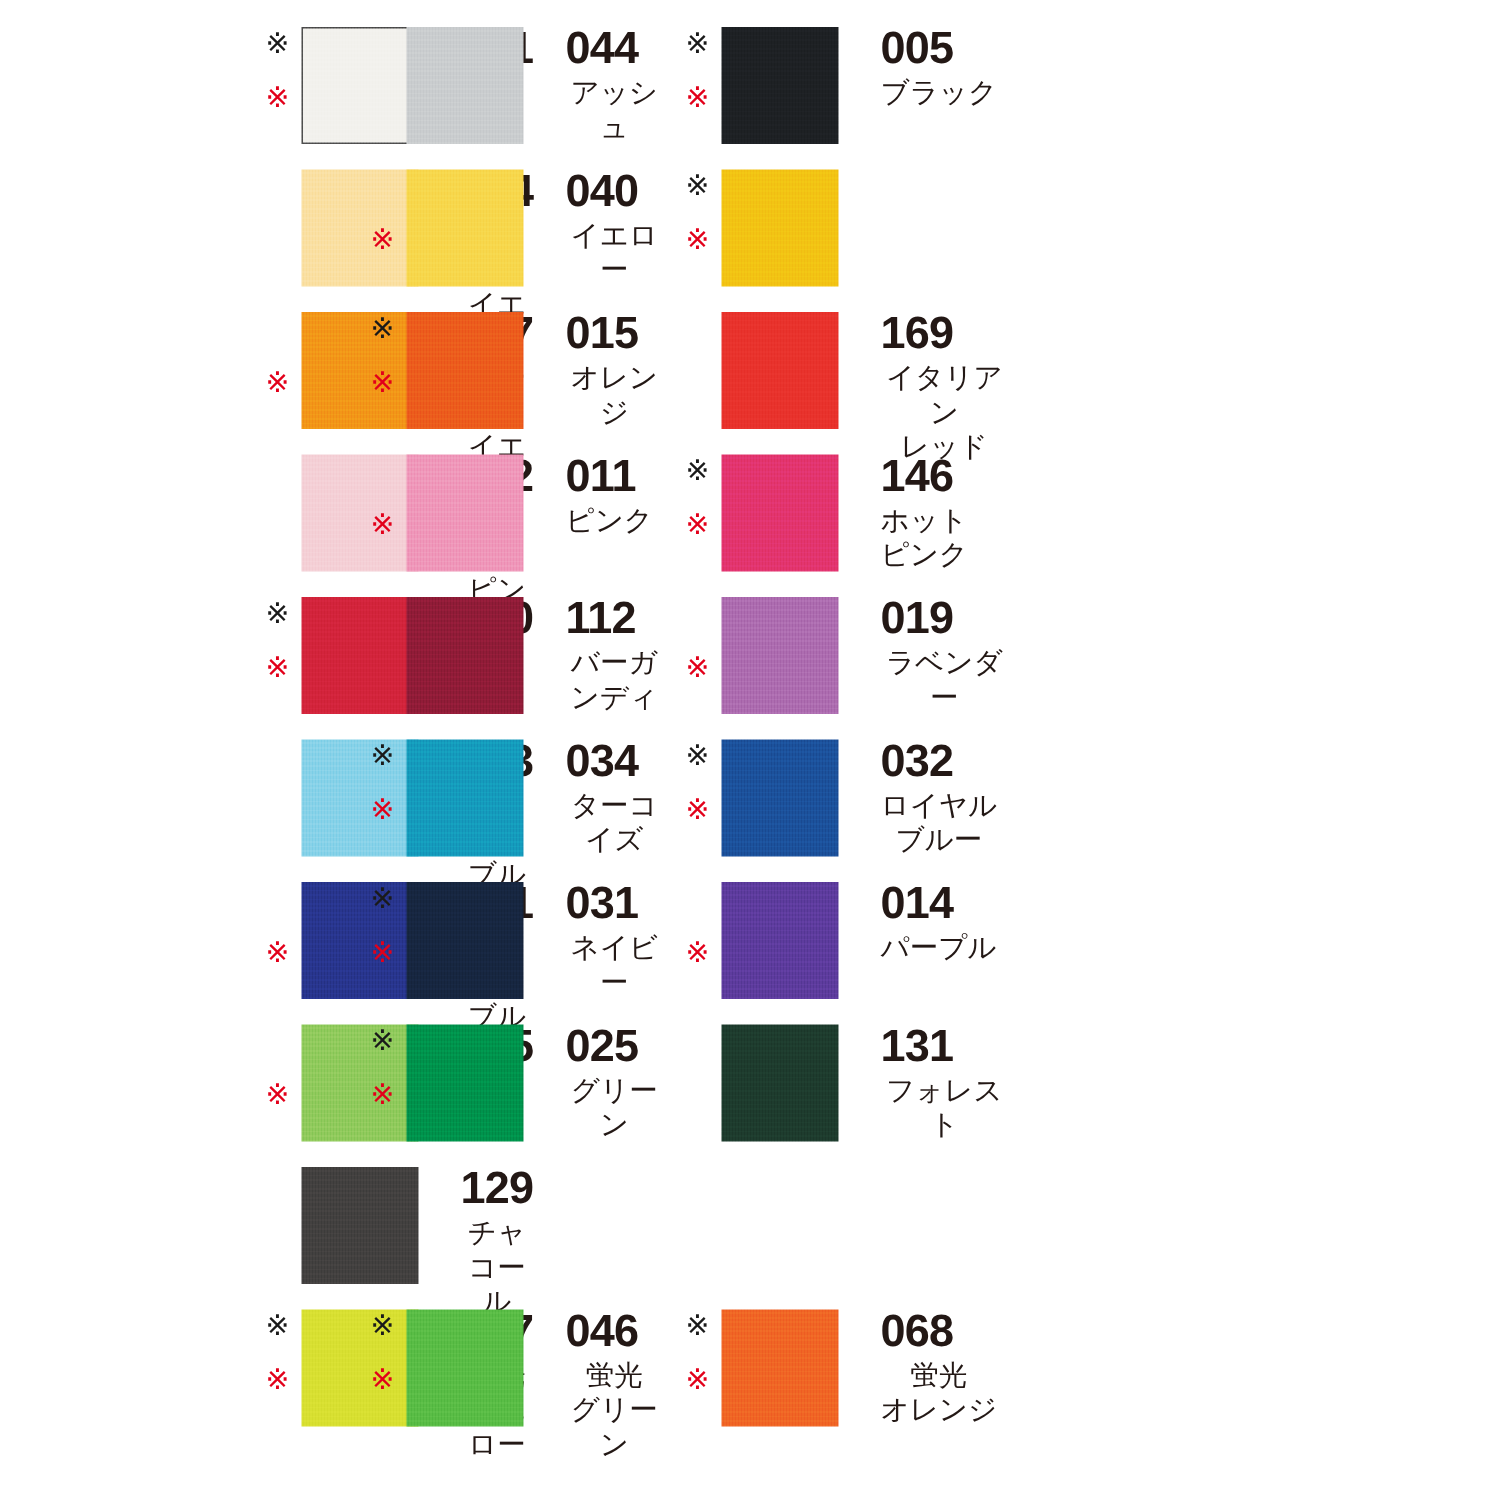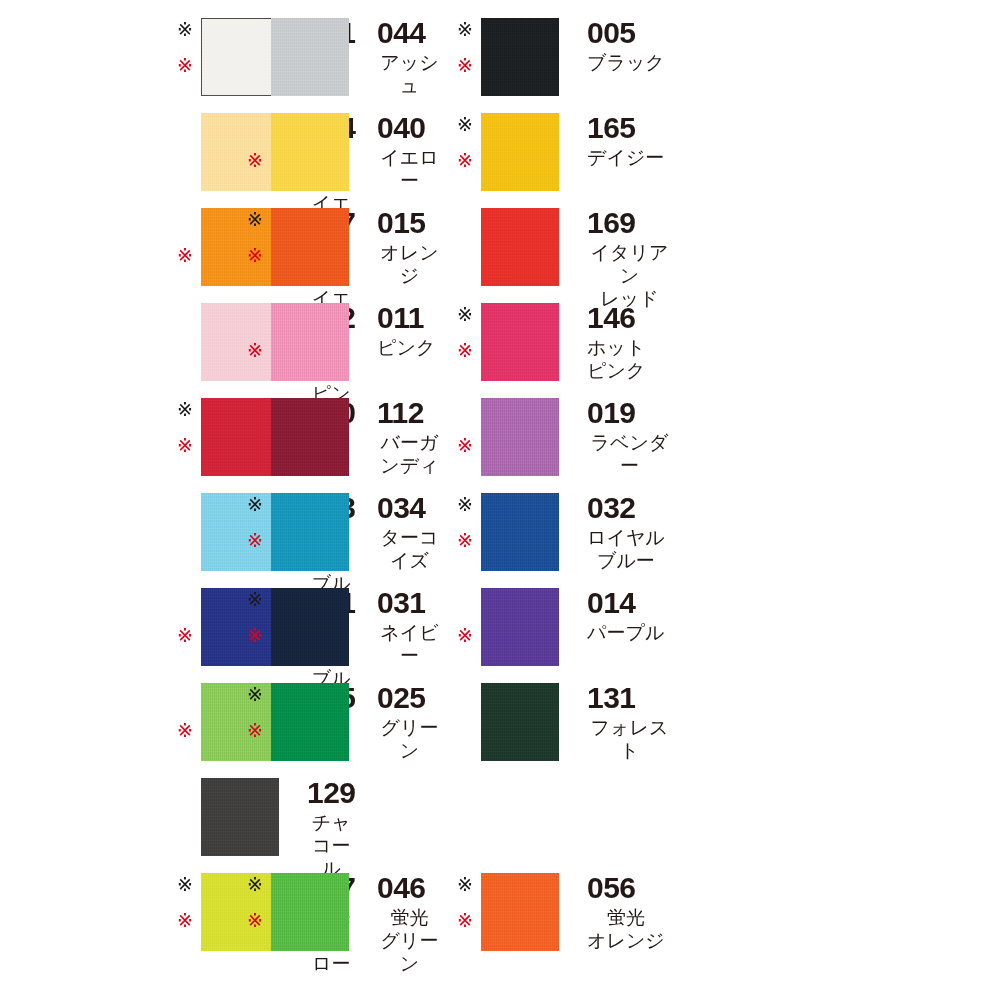--- a/index.html
+++ b/index.html
@@ -169,24 +169,20 @@
         </div>
       </div>
       <div class="cell col2">
         <div class="marks">
           <span class="mark black">※</span>
           <span class="mark red">※</span>
         </div>
         <div class="swatch" style="background: rgb(242, 194, 19);">
           <div class="tex"></div>
         </div>
-        <div class="info">
-          <div class="code">165</div>
-          <div class="name">デイジー</div>
-        </div>
       </div>
     </div>
     <div class="row">
       <div class="cell col0">
         <div class="marks">
           <span class="mark red">※</span>
         </div>
         <div class="swatch" style="background: rgb(242, 148, 23);">
           <div class="tex"></div>
         </div>
@@ -459,19 +455,19 @@
       </div>
       <div class="cell col2">
         <div class="marks">
           <span class="mark black">※</span>
           <span class="mark red">※</span>
         </div>
         <div class="swatch" style="background: rgb(240, 99, 36);">
           <div class="tex"></div>
         </div>
         <div class="info">
-          <div class="code">056</div>
+          <div class="code">068</div>
           <div class="name">蛍光
 オレンジ</div>
         </div>
       </div>
     </div>
   </div>
 
 </body></html>

